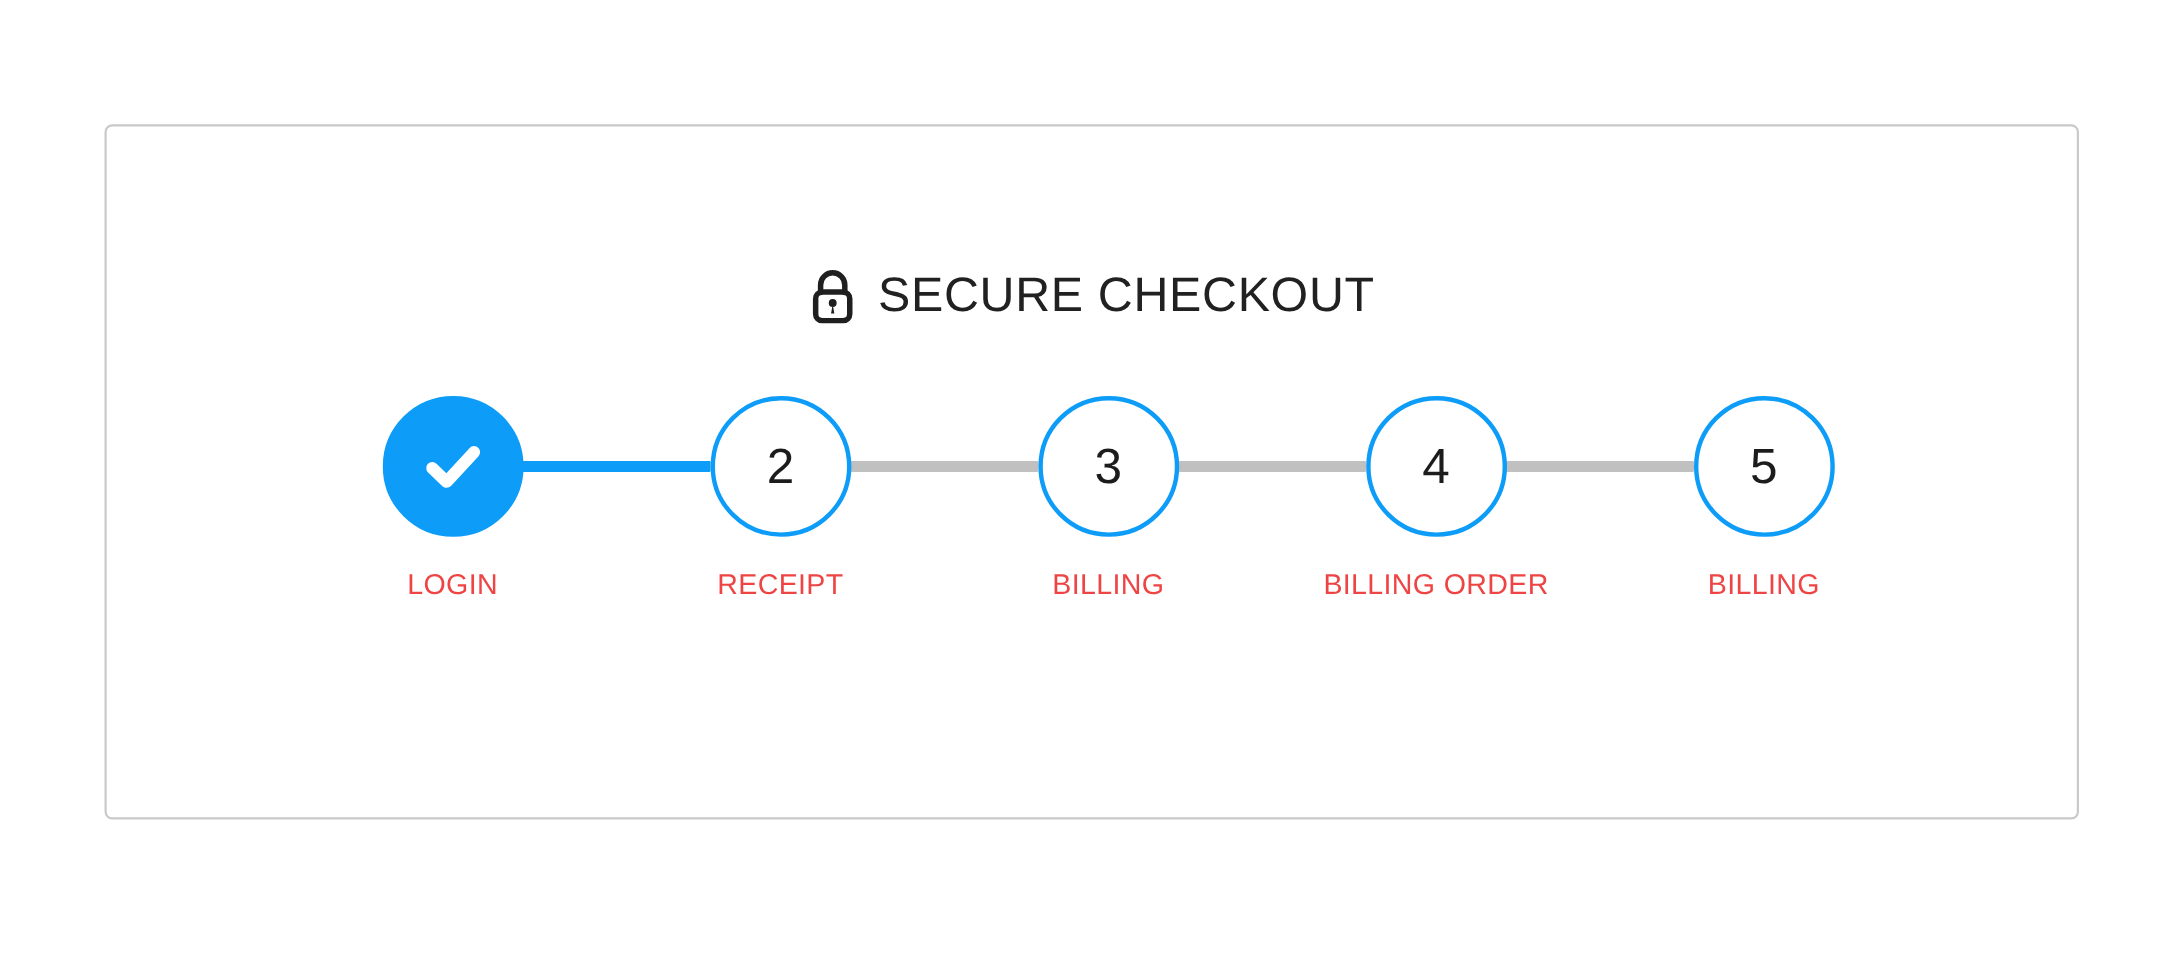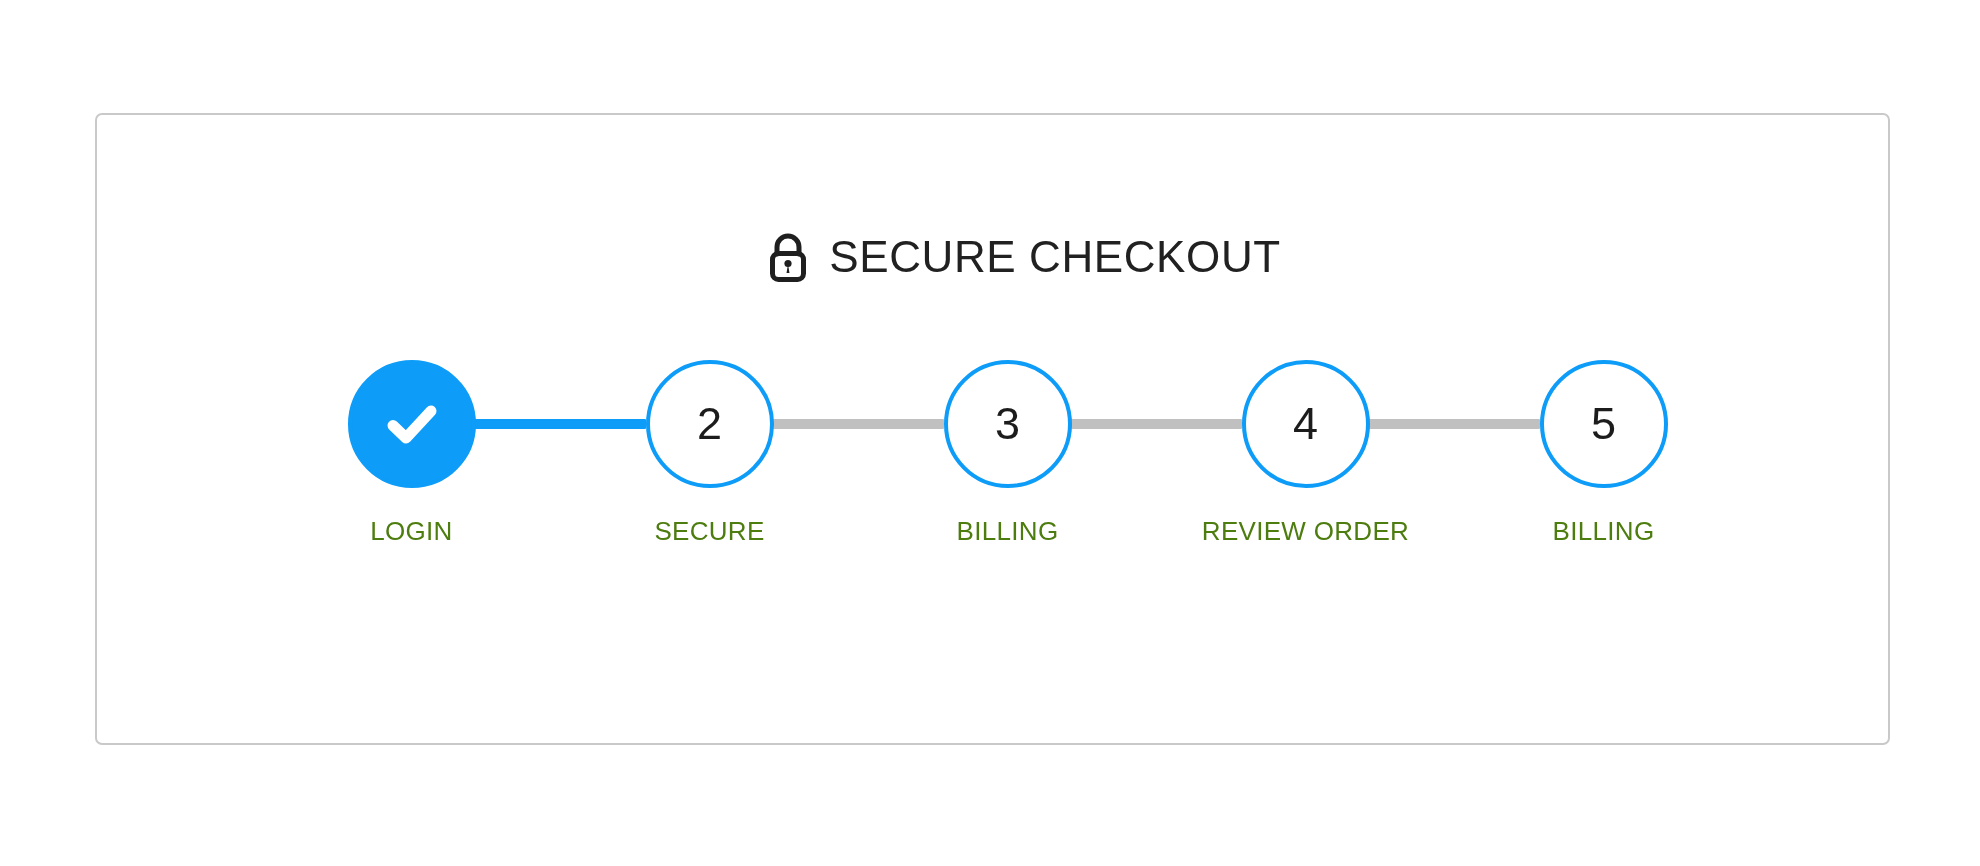--- a/index.html
+++ b/index.html
@@ -33,27 +33,26 @@
     box-sizing: border-box;
     border: 2px solid #c9c9c9;
     border-radius: 7px;
     background: #ffffff;
   }
 
   
   .card-header {
     position: absolute;
     left: 0;
-    top: 117px;
+    top: 129px;
     width: 100%;
     display: flex;
     align-items: center;
     justify-content: center;
     gap: 19px;
-    margin-left: 31px;
   }
   .lock-icon {
     display: block;
     width: 44px;
     height: 50px;
     flex: none;
   }
   .card-title {
     font-size: 44px;
     line-height: 1;
@@ -125,21 +124,21 @@
     width: 70px;
     height: 70px;
     display: block;
   }
 
   .step-label {
     margin-top: 30px;
     font-size: 26px;
     line-height: 1;
     letter-spacing: 0.3px;
-    color: #4d7c0f;
+    color: #ef4444;
     font-weight: 400;
     white-space: nowrap;
   }
 </style>
 </head>
 <body>
 
 <div class="page">
 
   <div class="checkout-card">
@@ -170,35 +169,35 @@
               <path d="M16 36.5 L29 49 L54 22" fill="none" stroke="#ffffff" stroke-width="11" stroke-linecap="round" stroke-linejoin="round"></path>
             </svg>
           </div>
           <div class="step-label">LOGIN</div>
         </div>
 
         <div class="step" style="left:362px;">
           <div class="step-circle">
             <span class="step-number">2</span>
           </div>
-          <div class="step-label">SECURE</div>
+          <div class="step-label">RECEIPT</div>
         </div>
 
         <div class="step" style="left:660px;">
           <div class="step-circle">
             <span class="step-number">3</span>
           </div>
           <div class="step-label">BILLING</div>
         </div>
 
         <div class="step" style="left:958px;">
           <div class="step-circle">
             <span class="step-number">4</span>
           </div>
-          <div class="step-label">REVIEW ORDER</div>
+          <div class="step-label">BILLING ORDER</div>
         </div>
 
         <div class="step" style="left:1256px;">
           <div class="step-circle">
             <span class="step-number">5</span>
           </div>
           <div class="step-label">BILLING</div>
         </div>
 
       </div>

